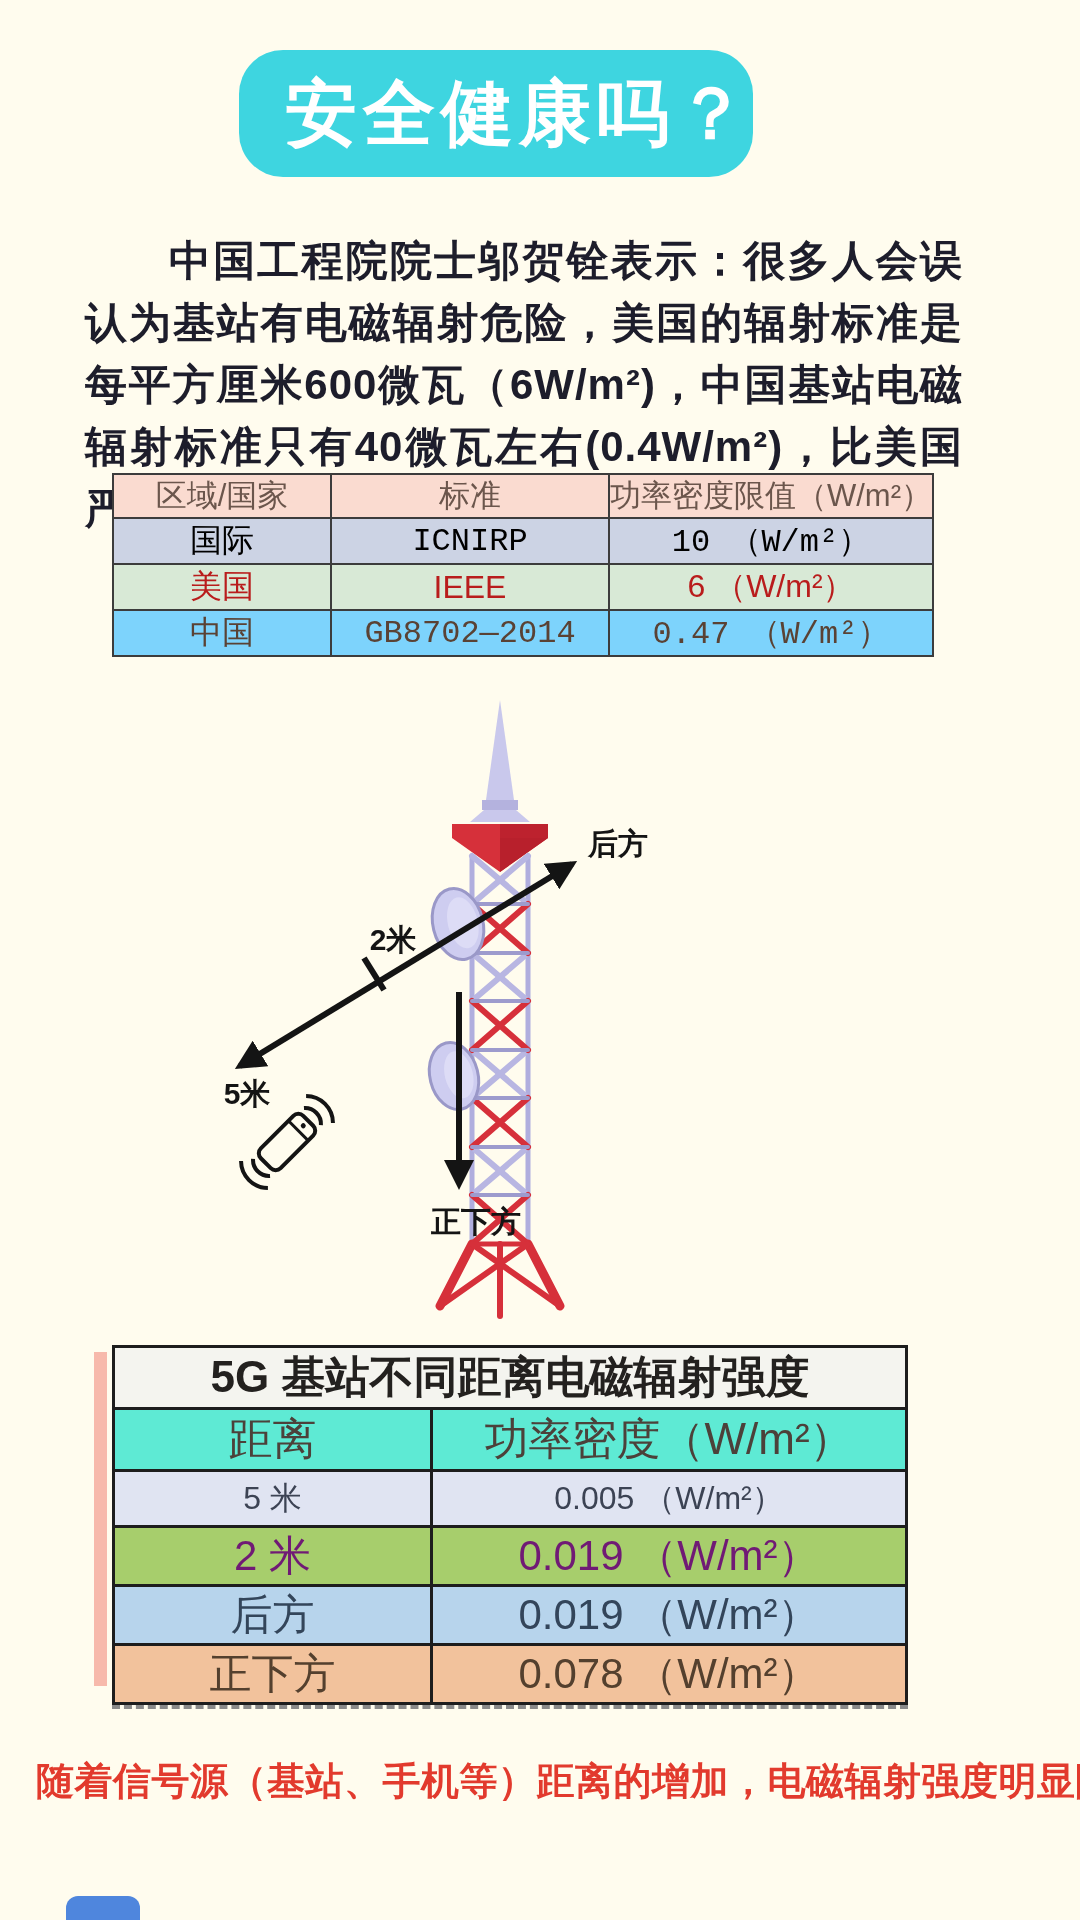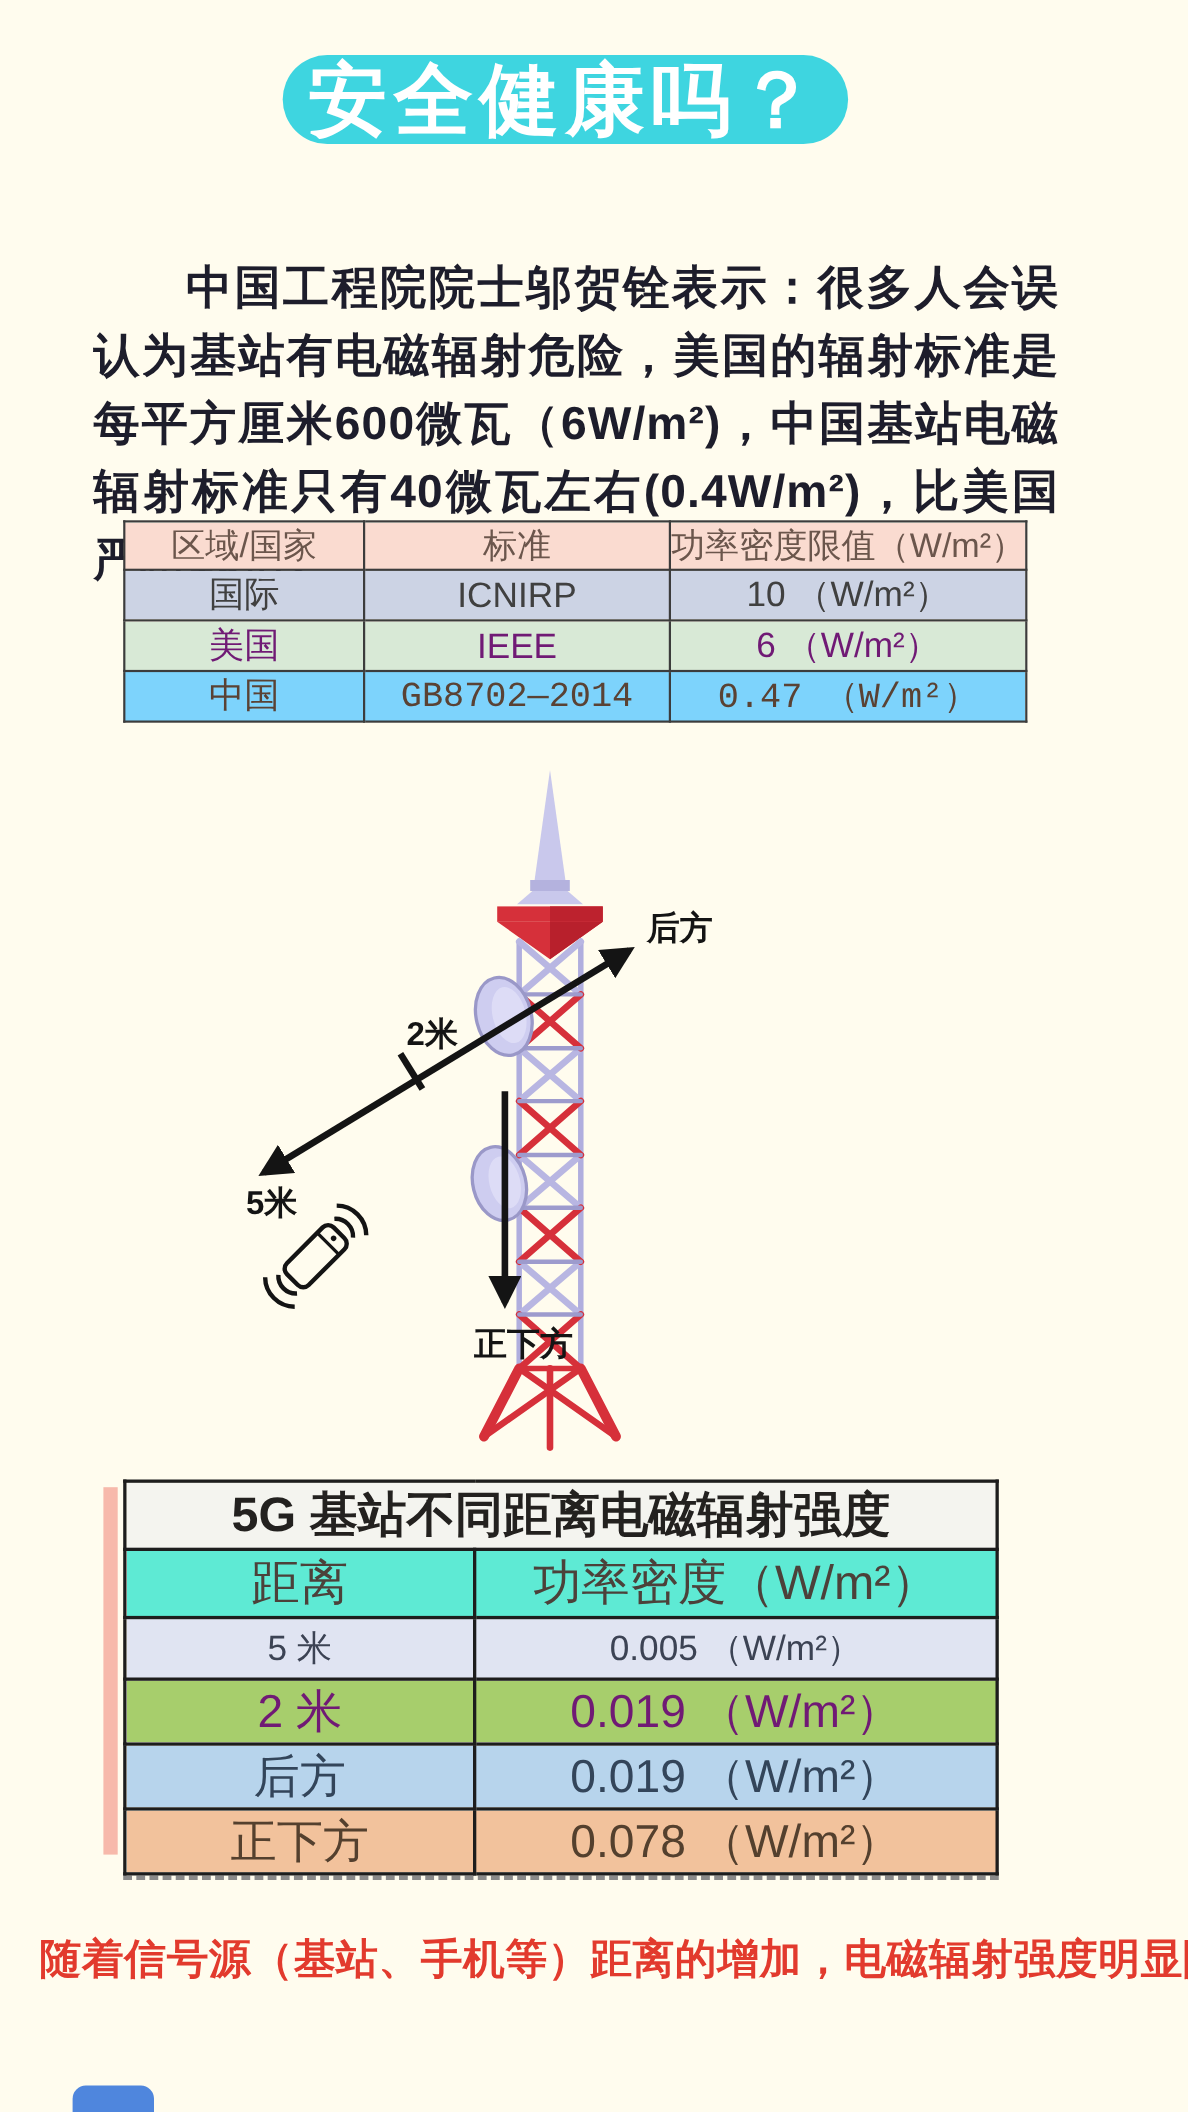--- a/index.html
+++ b/index.html
@@ -3,44 +3,44 @@
 <meta charset="utf-8">
 <style>
   html,body{margin:0;padding:0;}
   .canvas{
     position:relative;width:1080px;height:1920px;overflow:hidden;
     background:#fffcee;
     font-family:"Liberation Sans","DejaVu Sans",sans-serif;
   }
   
   .title-box{
-    position:absolute;left:257px;top:50px;width:514px;height:81px;
+    position:absolute;left:239px;top:50px;width:514px;height:127px;
     background:#3ed5e0;border-radius:44px;
-    display:flex;align-items:center;justify-content:center;
+    display:flex;align-items:center;justify-content:flex-end;
   }
   .title-box .t{
     color:#ffffff;font-size:72px;font-weight:700;letter-spacing:6px;white-space:nowrap;
   }
   
   .intro{
     position:absolute;left:85px;top:188px;width:878px;
     font-size:42px;font-weight:700;color:#1d1d2b;line-height:62px;
     text-indent:2em;letter-spacing:1px;text-align:justify;
   }
   
   .tbl1{
     position:absolute;left:112px;top:473px;border-collapse:collapse;table-layout:fixed;
   }
   .tbl1 td{
     border:2px solid #3c3c3c;text-align:center;vertical-align:middle;
     font-size:32px;color:#44413e;padding:0;height:42px;white-space:nowrap;overflow:hidden;
   }
   .tbl1 .hdr td{background:#fadbd0;color:#6b564c;font-size:31px;height:40px;}
-  .tbl1 .r-int td{background:#ccd3e4;color:#404040;}
-  .tbl1 .r-usa td{background:#d8e9d6;color:#701a75;}
+  .tbl1 .r-int td{background:#ccd3e4;color:#000000;font-family:Liberation Mono, monospace;}
+  .tbl1 .r-usa td{background:#d8e9d6;color:#b91c1c;}
   .tbl1 .r-chn td{background:#7dd3fc;color:#5a4234;height:44px;font-family:Liberation Mono, monospace;}
   .c1{width:218px}.c2{width:278px}.c3{width:317px}
   
   .diagram{position:absolute;left:150px;top:560px;width:600px;height:780px;}
   
   .tbl2-wrap{position:absolute;left:112px;top:1345px;border-bottom:4px dashed #8a8a8a;}
   .tbl2{border-collapse:collapse;table-layout:fixed;}
   .tbl2 td{
     border:3px solid #1d1d1d;text-align:center;vertical-align:middle;
     padding:0;white-space:nowrap;overflow:hidden;

